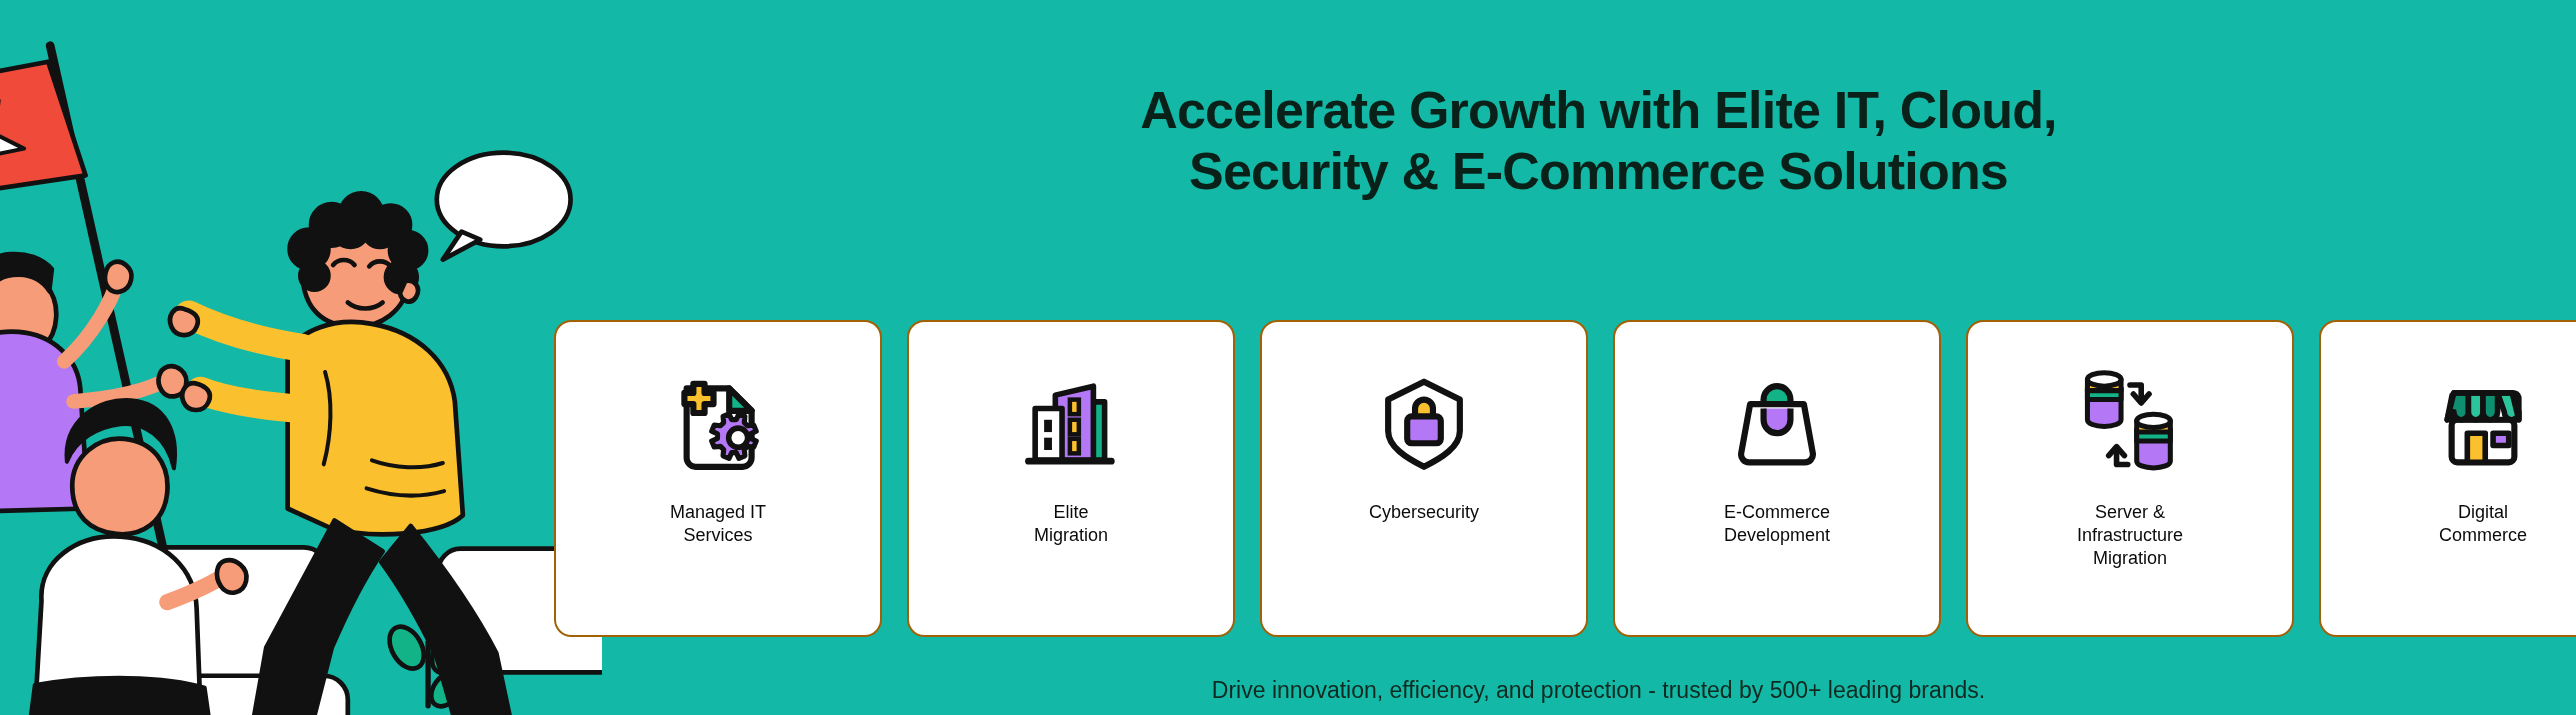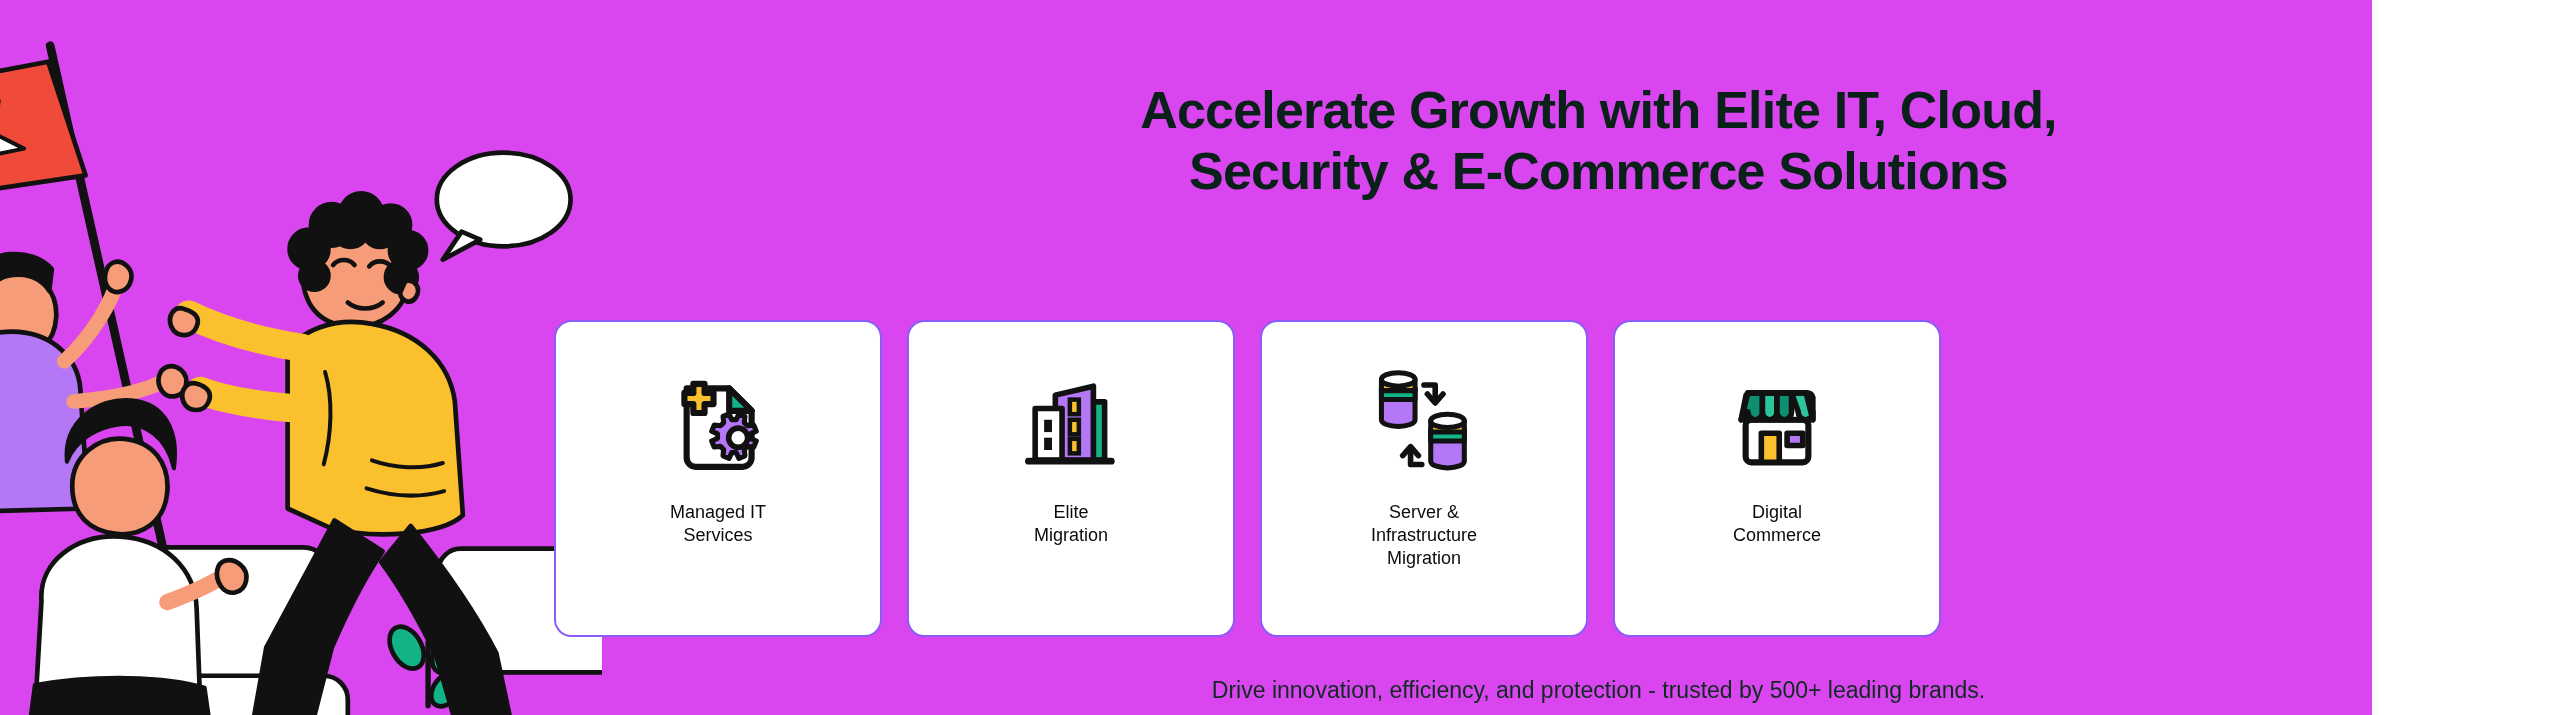--- a/index.html
+++ b/index.html
@@ -2,21 +2,21 @@
 <html style="font-size:10.7px"><head>
 <meta charset="utf-8">
 <style>
   * { box-sizing: border-box; margin: 0; padding: 0; }
   html, body {
     width: 2576px; height: 716px;
     background: #ffffff;
     font-family: "Liberation Sans", sans-serif;
     overflow: hidden;
   }
-  .page { position: relative; width: 2372px; height: 716px; background: #d946ef; }
+  .page { position: relative; width: 2576px; height: 716px; background: #14b8a6; }
 
   
   .illus { position: absolute; left: 0; top: 0; width: 602px; height: 716px; overflow: hidden; }
   .illus svg { display: block; }
 
   
   .hero {
     position: absolute; left: 602px; top: 80px; width: 1993px;
     text-align: center;
   }
@@ -29,21 +29,21 @@
     white-space: pre-line;
   }
 
   
   .cards {
     position: absolute; left: 554px; top: 320px;
     display: flex; gap: 25px; align-items: stretch;
   }
   .card {
     width: 328px; height: 317px;
-    border: 2px solid #8b5cf6;
+    border: 2px solid #a16207;
     border-radius: 17.4px;
     background: #ffffff;
     display: flex; flex-direction: column;
     align-items: center; justify-content: flex-start;
     padding-top: 36px;
   }
   .card-icon { width: 127px; height: 127px; display: flex; align-items: center; justify-content: center; }
   .card-icon svg { display: block; width: 112px; height: 112px; }
   .card-label {
     margin-top: 16px;
@@ -186,21 +186,42 @@
           <rect x="49" y="30" width="8" height="13" fill="#FBC02D" stroke="#111" stroke-width="4"></rect>
           <rect x="49" y="48" width="8" height="13" fill="#FBC02D" stroke="#111" stroke-width="4"></rect>
           <rect x="49" y="65" width="8" height="13" fill="#FBC02D" stroke="#111" stroke-width="4"></rect>
           <path d="M12 85 H86" stroke="#111" stroke-width="6" stroke-linecap="round"></path>
         </svg>
       </div>
       <div class="card-label">Elite
 Migration</div>
     </div>
 
-
+    <div class="card">
+      <div class="card-icon">
+        <svg viewBox="0 0 100 100" xmlns="http://www.w3.org/2000/svg">
+          <path d="M50 14 L82 30 V58 C82 72 66 82 50 90 C34 82 18 72 18 58 V30 Z" fill="#ffffff" stroke="#111" stroke-width="5.5" stroke-linejoin="round"></path>
+          <path d="M42 46 V38 a8 8 0 0 1 16 0 V46" fill="#FBC02D" stroke="#111" stroke-width="5.5" stroke-linejoin="round"></path>
+          <rect x="35" y="45" width="30" height="24" rx="4" fill="#B477F5" stroke="#111" stroke-width="5.5" stroke-linejoin="round"></rect>
+        </svg>
+      </div>
+      <div class="card-label">Cybersecurity</div>
+    </div>
+
+    <div class="card">
+      <div class="card-icon">
+        <svg viewBox="0 0 100 100" xmlns="http://www.w3.org/2000/svg">
+          <path d="M38 40 V30 a12 12 0 0 1 24 0 V40" fill="#13B388" stroke="#111" stroke-width="5.5" stroke-linejoin="round"></path>
+          <path d="M26 34 H74 L82 78 a7 7 0 0 1 -7 8 H25 a7 7 0 0 1 -7 -8 Z" fill="#ffffff" stroke="#111" stroke-width="5.5" stroke-linejoin="round"></path>
+          <path d="M38 38 V48 a12 12 0 0 0 24 0 V38" fill="#B477F5" stroke="#111" stroke-width="5.5" stroke-linejoin="round"></path>
+        </svg>
+      </div>
+      <div class="card-label">E-Commerce
+Development</div>
+    </div>
 
     <div class="card">
       <div class="card-icon">
         <svg viewBox="0 0 100 100" xmlns="http://www.w3.org/2000/svg">
 
           <g stroke="#111" stroke-width="4.5" stroke-linejoin="round">
             <path d="M12 20 h30 v28 a15 6 0 0 1 -30 0 Z" fill="#B477F5"></path>
             <rect x="12" y="20" width="30" height="10" fill="#13B388"></rect>
             <rect x="12" y="12" width="30" height="10" fill="#FBC02D"></rect>
             <ellipse cx="27" cy="12" rx="15" ry="6" fill="#ffffff"></ellipse>

